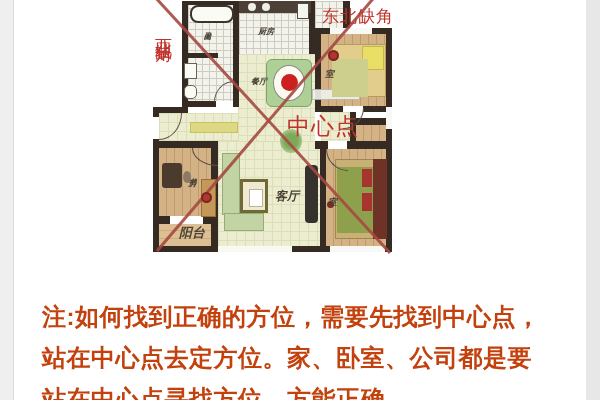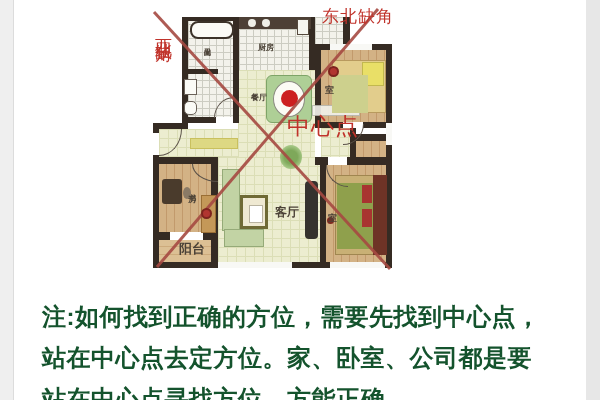--- a/index.html
+++ b/index.html
@@ -3,40 +3,40 @@
 <meta charset="utf-8">
 <style>
   html,body{margin:0;padding:0;}
   body{width:600px;height:400px;overflow:hidden;position:relative;background:#ffffff;
        font-family:"Liberation Sans","DejaVu Sans",sans-serif;}
   .abs{position:absolute;}
   
   .strip-left{left:0;top:0;width:13px;height:400px;background:#efefef;border-right:1px solid #dcdcdc;}
   .strip-right{left:586px;top:0;width:14px;height:400px;background:#e7e7e7;}
   
-  #plan{left:150px;top:17px;width:245px;height:258px;}
+  #plan{left:150px;top:1px;width:245px;height:258px;font-style:italic;}
   .wall{background:#352b23;}
   .checker{background-color:#f3f2eb;
     background-image:linear-gradient(#ccccc2 1px,transparent 1px),
                      linear-gradient(90deg,#ccccc2 1px,transparent 1px);
     background-size:7px 7px;}
   .pale{background-color:#ecedd0;
     background-image:linear-gradient(#dbdeb6 1px,transparent 1px),
                      linear-gradient(90deg,#dbdeb6 1px,transparent 1px);
     background-size:9px 9px;}
   .tan{background:repeating-linear-gradient(90deg,#d3b285 0 7px,#c29a6c 7px 8px);}
   .tan-lite{background:repeating-linear-gradient(0deg,#dcc094 0 7px,#cdab7c 7px 8px);}
   .window-h{background:linear-gradient(180deg,#f8f8f5 42%,#8c8c84 42% 58%,#f8f8f5 58%);}
   .window-v{background:linear-gradient(90deg,#f8f8f5 42%,#8c8c84 42% 58%,#f8f8f5 58%);}
   .arc{border:0 solid #5a5148;}
   .room-label{color:#4b4237;font-size:8px;line-height:1.15;font-weight:700;white-space:nowrap;}
   .v-text{writing-mode:vertical-rl;text-orientation:upright;}
   .red-label{color:#c0332b;font-weight:400;white-space:nowrap;}
   .dot{border-radius:50%;background:#b13530;border:2px solid #7e241e;box-sizing:border-box;}
-  .note-line{left:42px;color:#14532d;font-size:24px;font-weight:600;letter-spacing:0.5px;white-space:nowrap;}
+  .note-line{left:42px;color:#c2410c;font-size:24px;font-weight:600;letter-spacing:0.5px;white-space:nowrap;}
   .furn{box-sizing:border-box;}
 </style>
 </head>
 <body>
 
 <div class="abs strip-left"></div>
 <div class="abs strip-right"></div>
 
 <div class="abs" id="plan">
 

